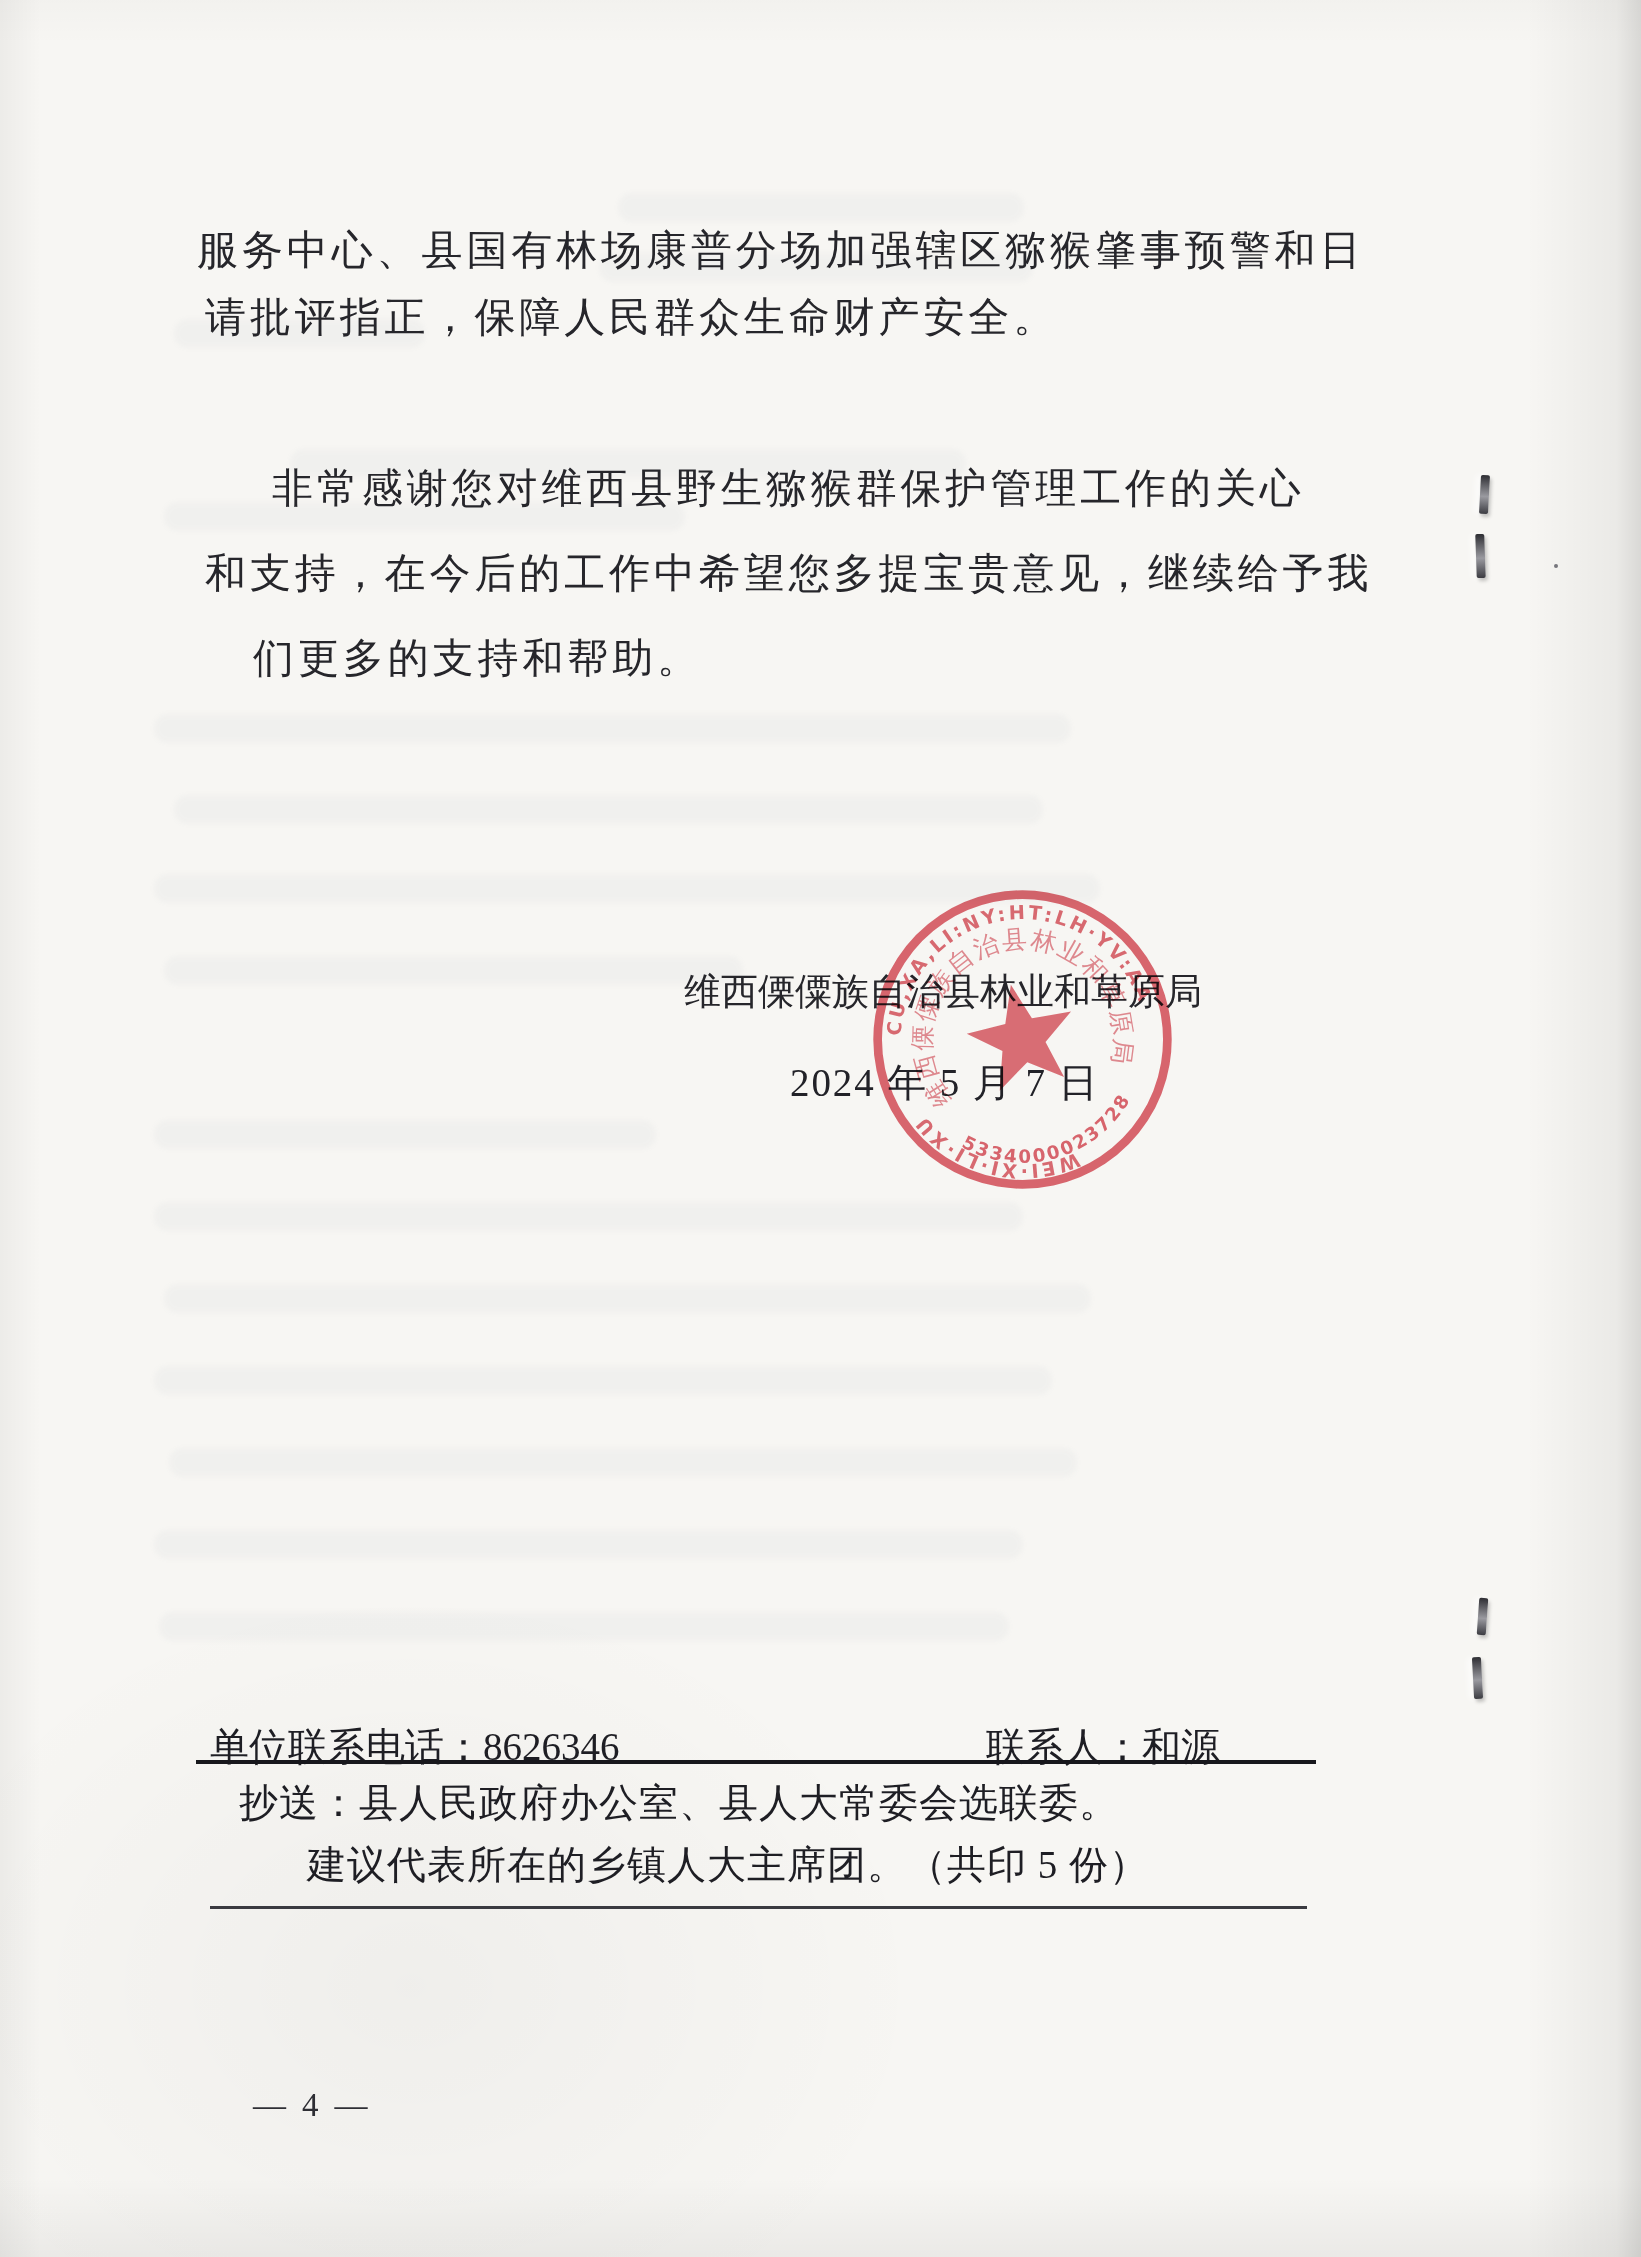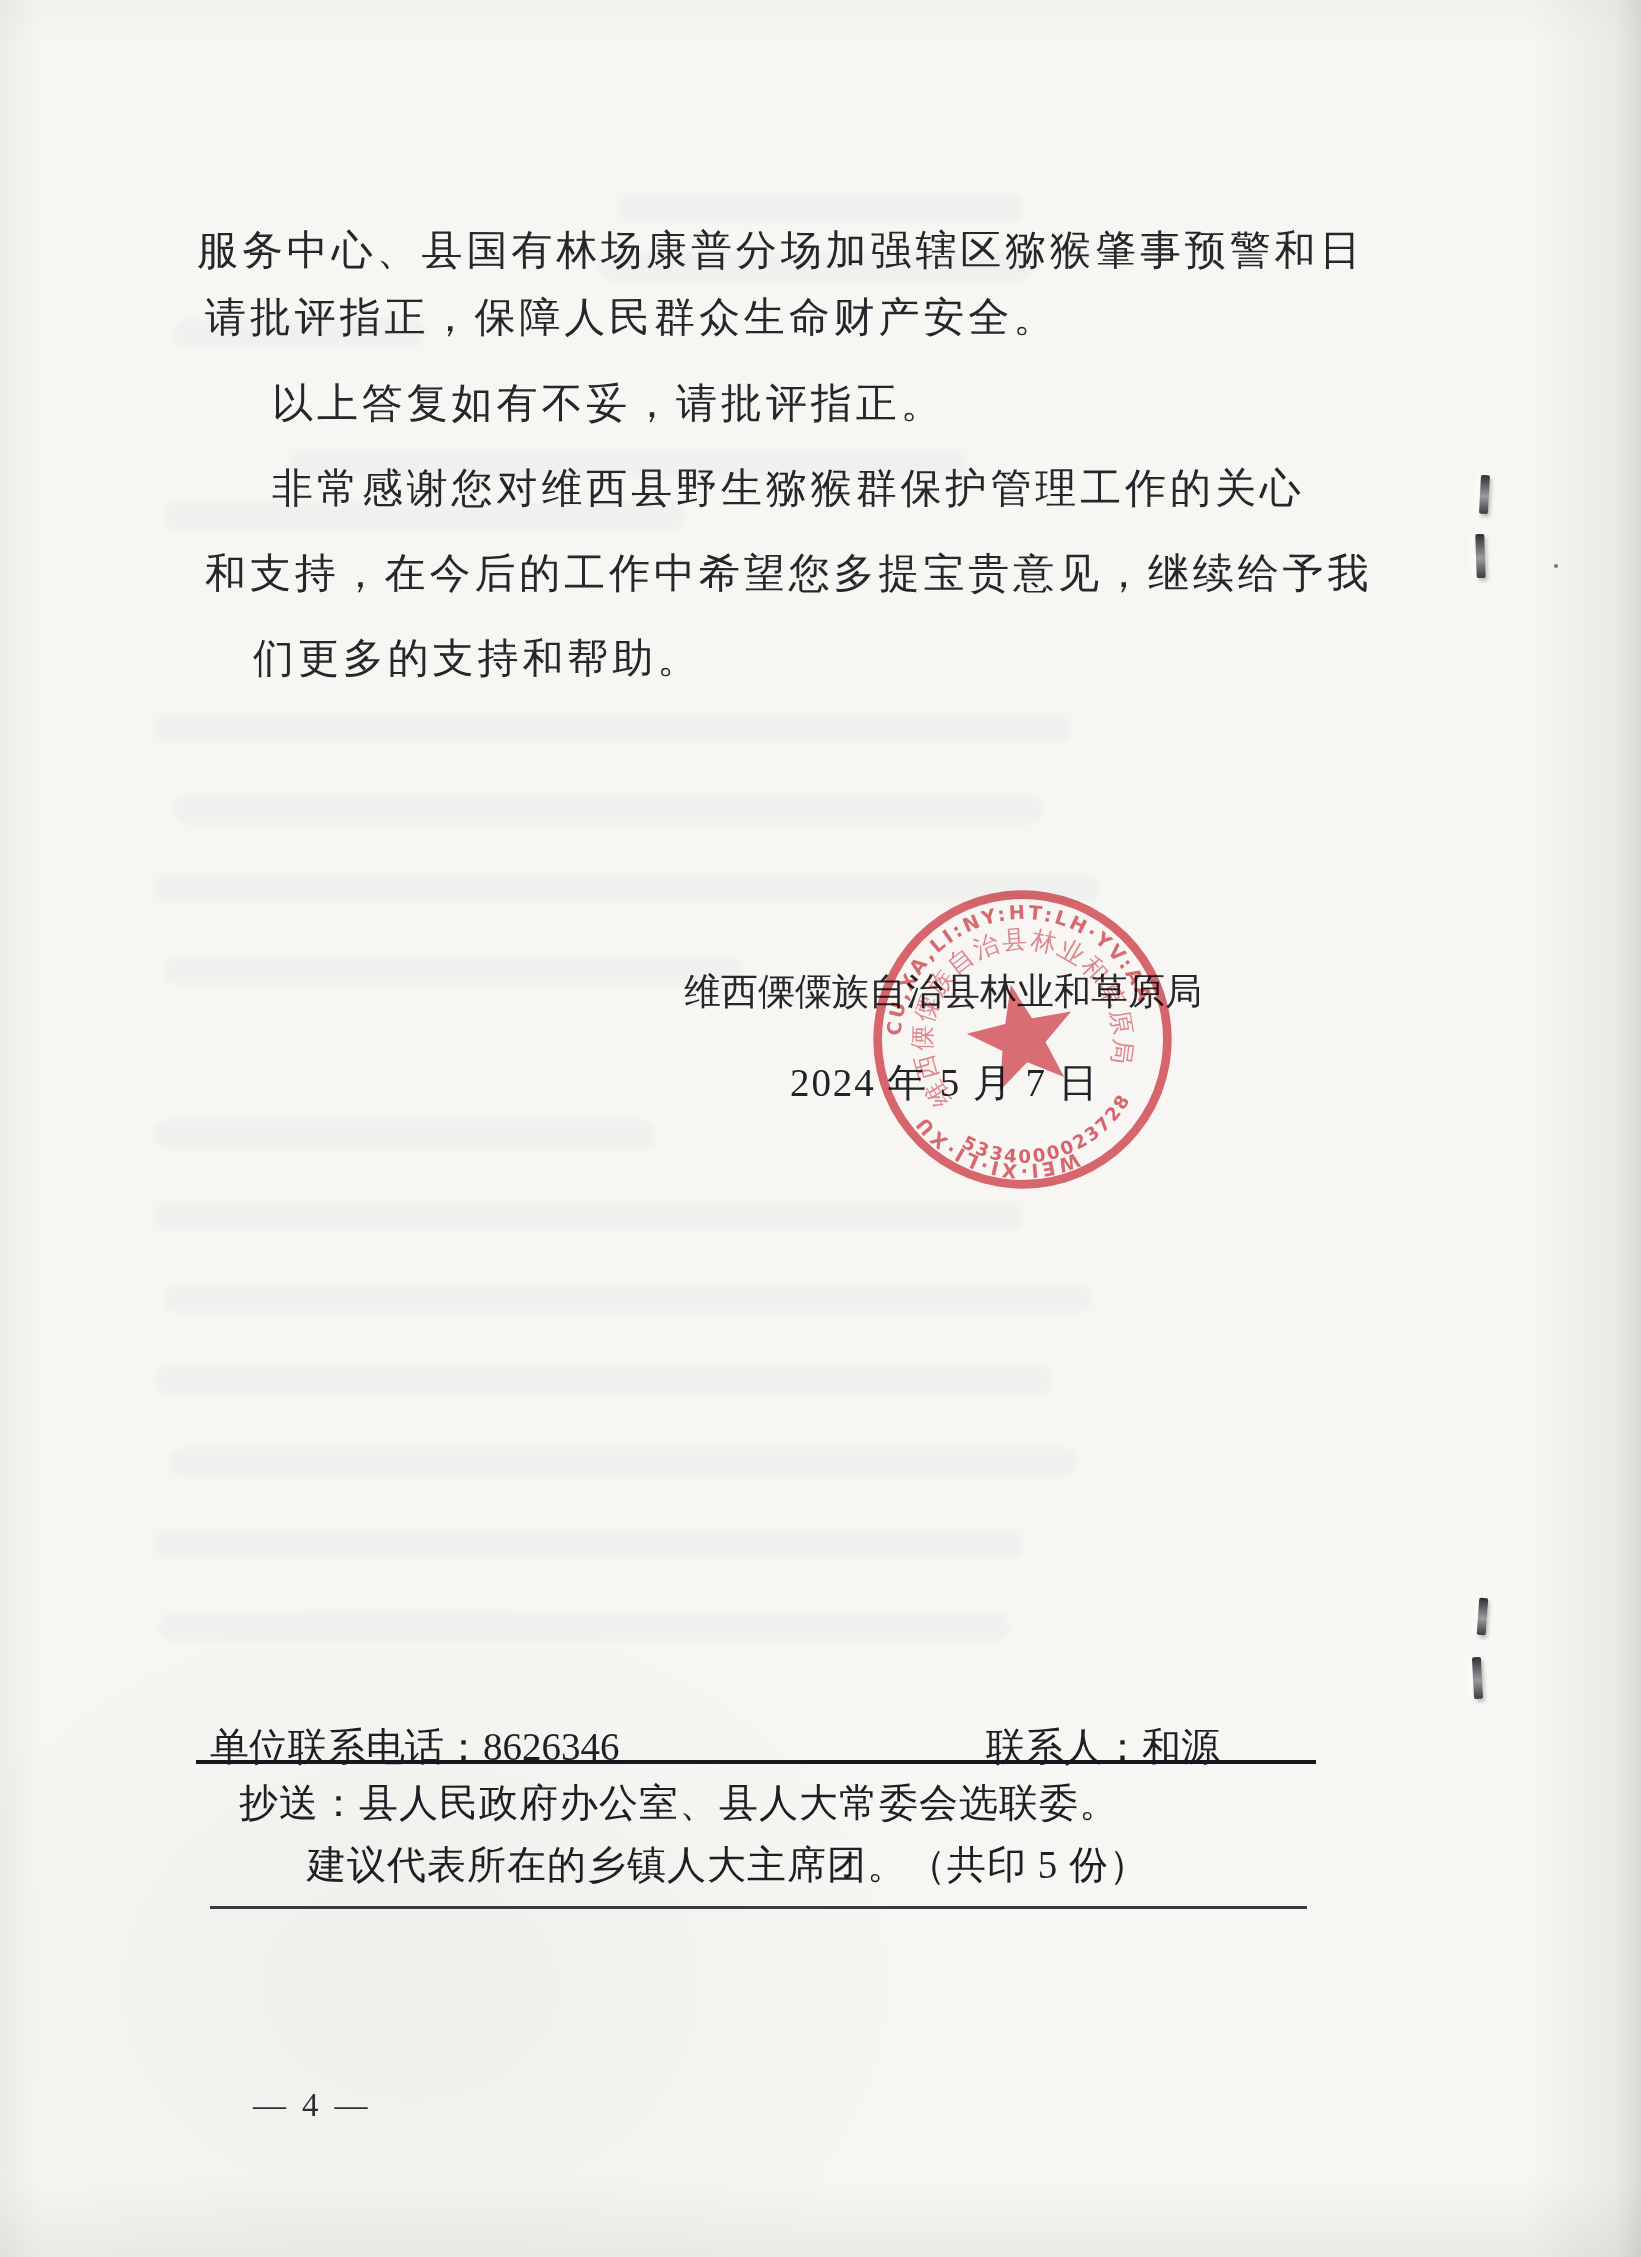--- a/index.html
+++ b/index.html
@@ -45,21 +45,20 @@
   <div class="gsm" style="left:154px;top:1120px;width:502px;"></div>
   <div class="gsm" style="left:154px;top:1202px;width:869px;"></div>
   <div class="gsm" style="left:164px;top:1284px;width:927px;"></div>
   <div class="gsm" style="left:154px;top:1366px;width:898px;"></div>
   <div class="gsm" style="left:169px;top:1448px;width:908px;"></div>
   <div class="gsm" style="left:154px;top:1530px;width:869px;"></div>
   <div class="gsm" style="left:159px;top:1612px;width:850px;"></div>
 
   <div class="bline" style="left:197px;top:210px;margin-top:18px;">服务中心、县国有林场康普分场加强辖区猕猴肇事预警和日</div>
   <div class="bline" style="left:205px;top:295px;">请批评指正，保障人民群众生命财产安全。</div>
-  <div class="bline" style="left:272px;top:381px;">以上答复如有不妥，请批评指正。</div>
   <div class="bline" style="left:272px;top:466px;">非常感谢您对维西县野生猕猴群保护管理工作的关心</div>
   <div class="bline" style="left:205px;top:551px;font-family:Liberation Serif, serif;">和支持，在今后的工作中希望您多提宝贵意见，继续给予我</div>
   <div class="bline" style="left:205px;top:636px;margin-left:48px;">们更多的支持和帮助。</div>
 
   <div class="sig" style="left:684px;top:967px;">维西傈僳族自治县林业和草原局</div>
   <div class="date" style="left:790px;top:1056px;">2024 年 5 月 7 日</div>
 
   <div class="stamp-wrap">
     <svg width="309" height="309" viewBox="0 0 320 320">
       <defs>

